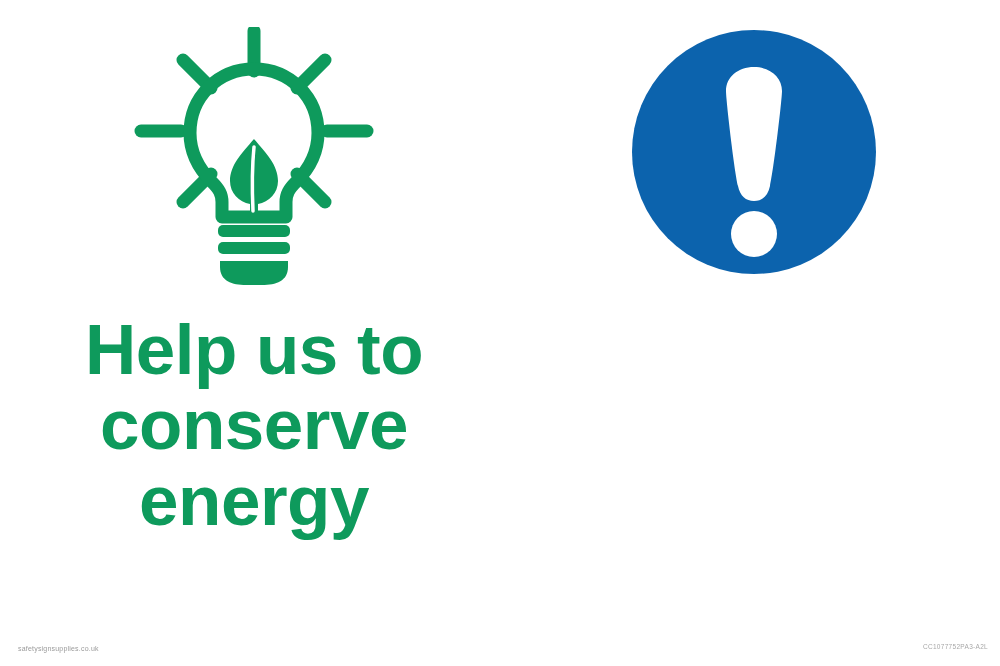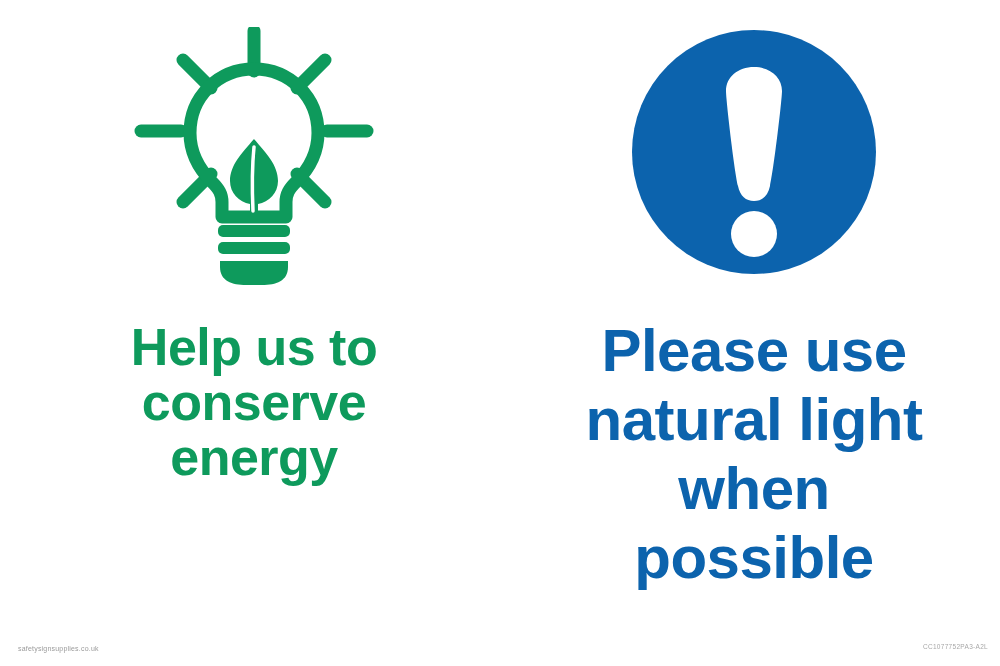--- a/index.html
+++ b/index.html
@@ -52,22 +52,22 @@
     text-align: center;
     font-weight: bold;
     line-height: 1.06;
     letter-spacing: -0.5px;
     white-space: pre-line;
     width: 100%;
     box-sizing: border-box;
   }
   #conserve-message {
     color: #0e9a5c;
-    font-size: 52px;
-    margin-top: 12px;
+    font-size: 71px;
+    margin-top: 4px;
     padding: 0 22px;
   }
   #natural-light-message {
     color: #0c63ad;
     font-size: 60px;
     margin-top: 14px;
     padding: 0 26px;
     line-height: 1.15;
   }
 
@@ -151,23 +151,19 @@
                  C 108 39 96 49 96 63
                  C 96 72 104 140 108 158
                  C 110 168 116 173 124 173
                  C 132 173 138 168 140 158
                  C 144 140 152 72 152 63
                  C 152 49 140 39 124 39 Z" fill="#ffffff"></path>
         <circle cx="124" cy="206" r="23" fill="#ffffff"></circle>
       </svg>
     </div>
 
-    <div class="message" id="natural-light-message">Please use
-natural light
-when
-possible</div>
   </div>
 
   <div id="website-credit">safetysignsupplies.co.uk</div>
 
   <div id="product-code">CC1077752PA3-A2L</div>
 
 </div>
 
 </body></html>

